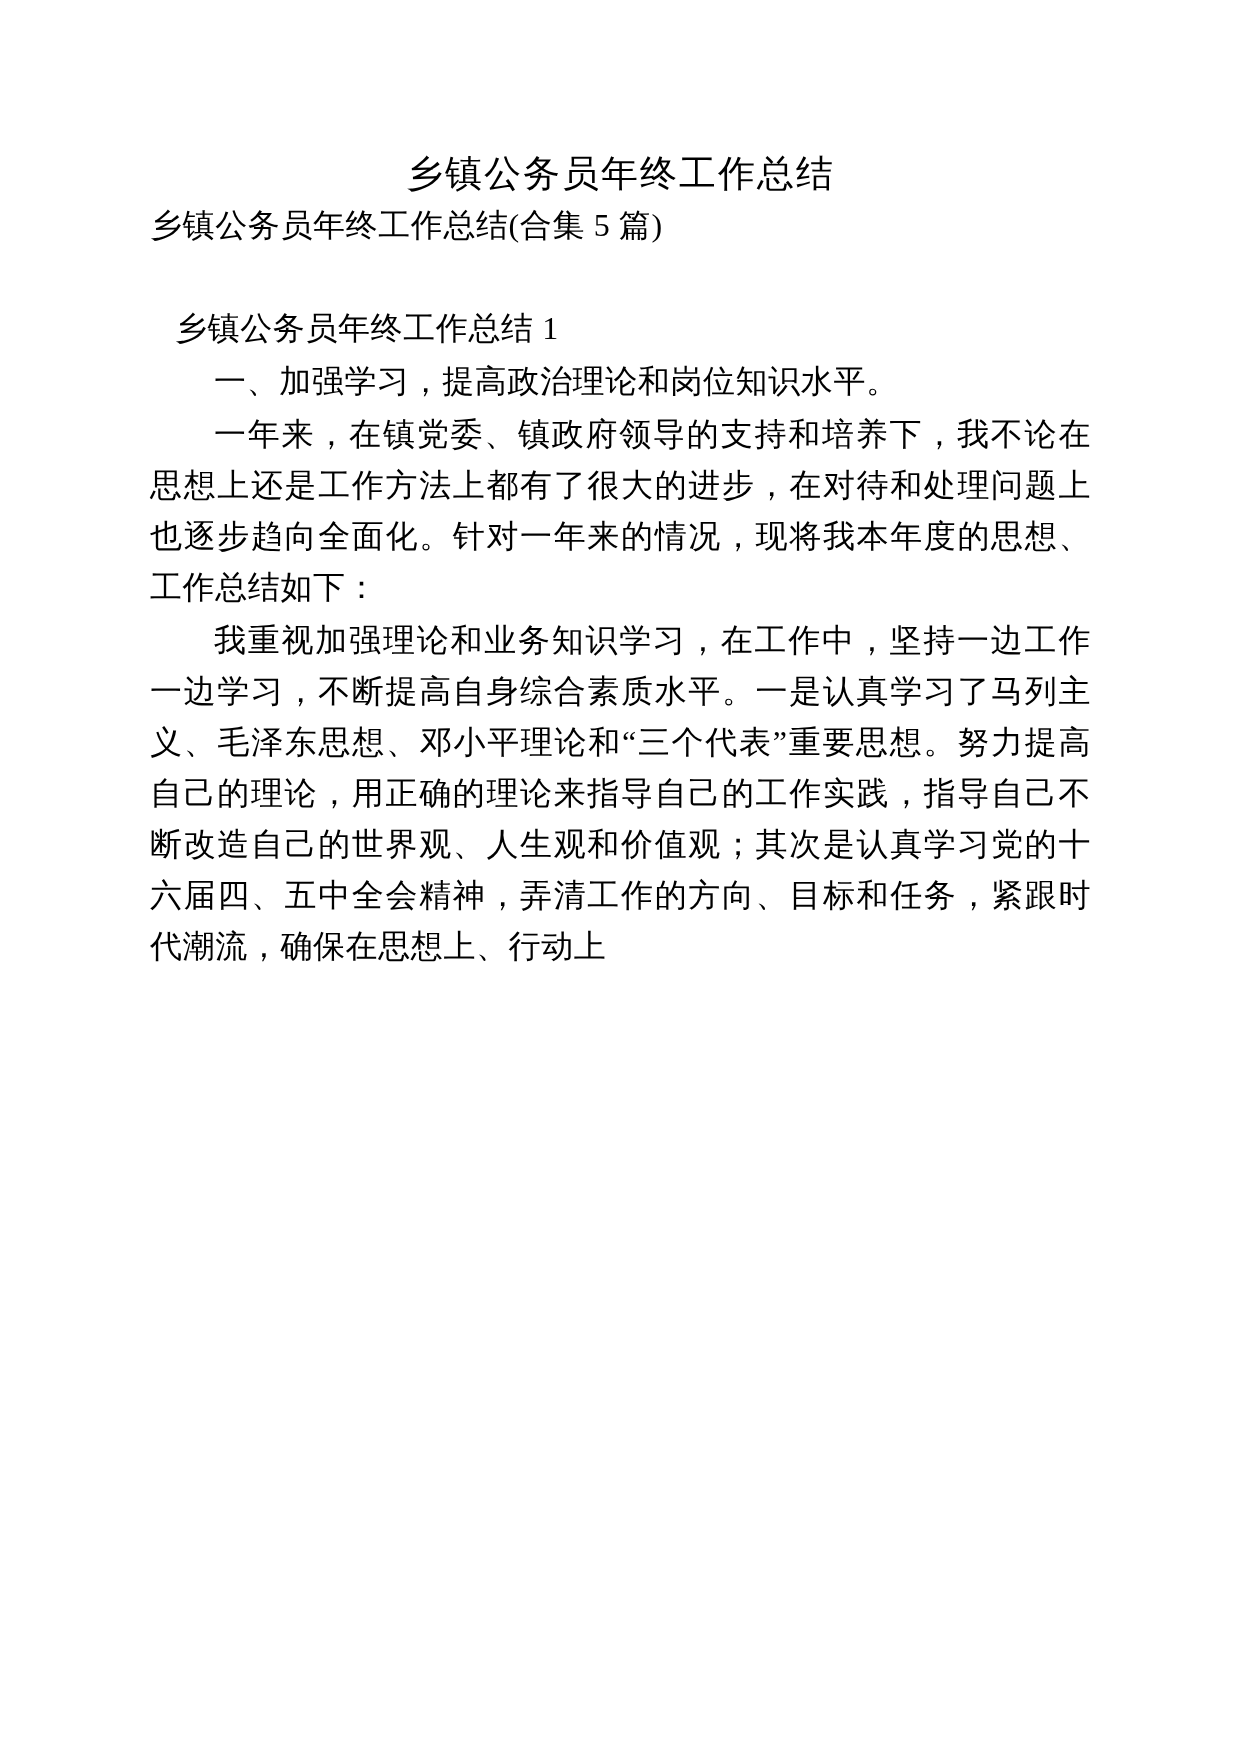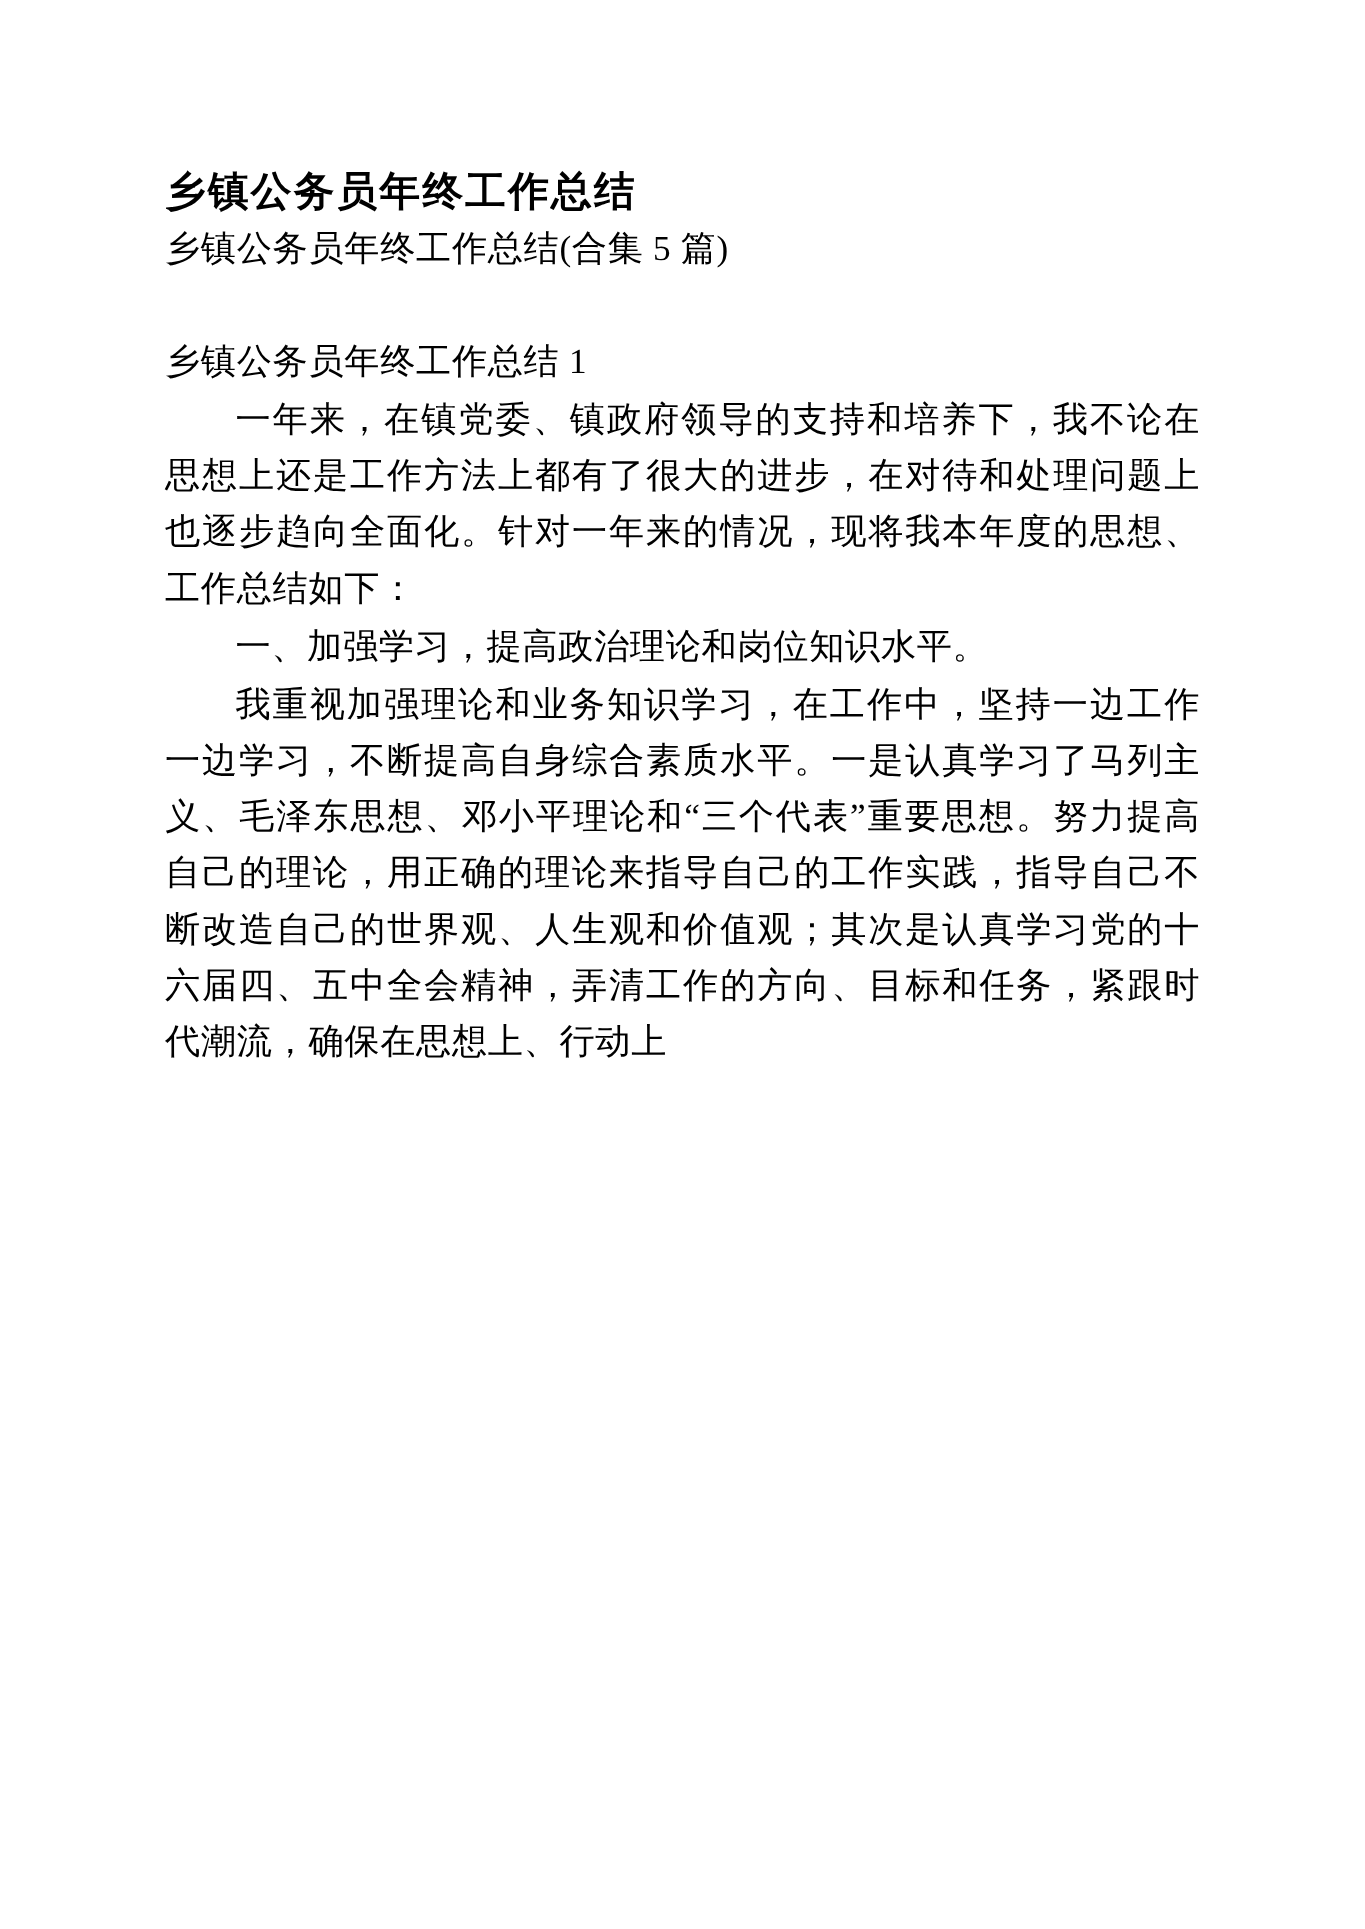--- a/index.html
+++ b/index.html
@@ -15,22 +15,23 @@
     overflow: hidden;
   }
   .page {
     box-sizing: border-box;
     width: 1241px;
     height: 1754px;
     padding: 120px 150px 90px 150px;
     position: relative;
   }
   .doc-title {
+    text-align: center;
     font-family: "DejaVu Sans", "Liberation Sans", sans-serif;
-    font-weight: bold;
+    font-weight: normal;
     font-size: 37px;
     letter-spacing: 2px;
     margin: 28px 0 0 0;
     line-height: 1.4;
   }
   .subtitle {
     margin-top: 92px;
     font-size: 25.5px;
     letter-spacing: 1.2px;
     line-height: 1.6;
@@ -44,36 +45,37 @@
     margin: 0;
   }
   .indent {
     text-indent: 2em;
   }
   .gap-large {
     margin-top: 46px;
   }
   .gap-section {
     margin-top: 52px;
+    margin-left: 25px;
   }
   .gap-small {
     margin-top: 2px;
   }
 </style>
 </head>
 <body>
 
 <div class="page">
 
   <h1 class="doc-title">乡镇公务员年终工作总结</h1>
 
   <p class="para subtitle">乡镇公务员年终工作总结(合集 5 篇)</p>
 
 
   <p class="para gap-section">乡镇公务员年终工作总结 1</p>
 
+  <p class="para indent gap-small">一、加强学习，提高政治理论和岗位知识水平。</p>
+
   <p class="para indent gap-small">一年来，在镇党委、镇政府领导的支持和培养下，我不论在思想上还是工作方法上都有了很大的进步，在对待和处理问题上也逐步趋向全面化。针对一年来的情况，现将我本年度的思想、工作总结如下：</p>
-
-  <p class="para indent gap-small">一、加强学习，提高政治理论和岗位知识水平。</p>
 
   <p class="para indent gap-small">我重视加强理论和业务知识学习，在工作中，坚持一边工作一边学习，不断提高自身综合素质水平。一是认真学习了马列主义、毛泽东思想、邓小平理论和“三个代表”重要思想。努力提高自己的理论，用正确的理论来指导自己的工作实践，指导自己不断改造自己的世界观、人生观和价值观；其次是认真学习党的十六届四、五中全会精神，弄清工作的方向、目标和任务，紧跟时代潮流，确保在思想上、行动上</p>
 
 </div>
 
 </body></html>

